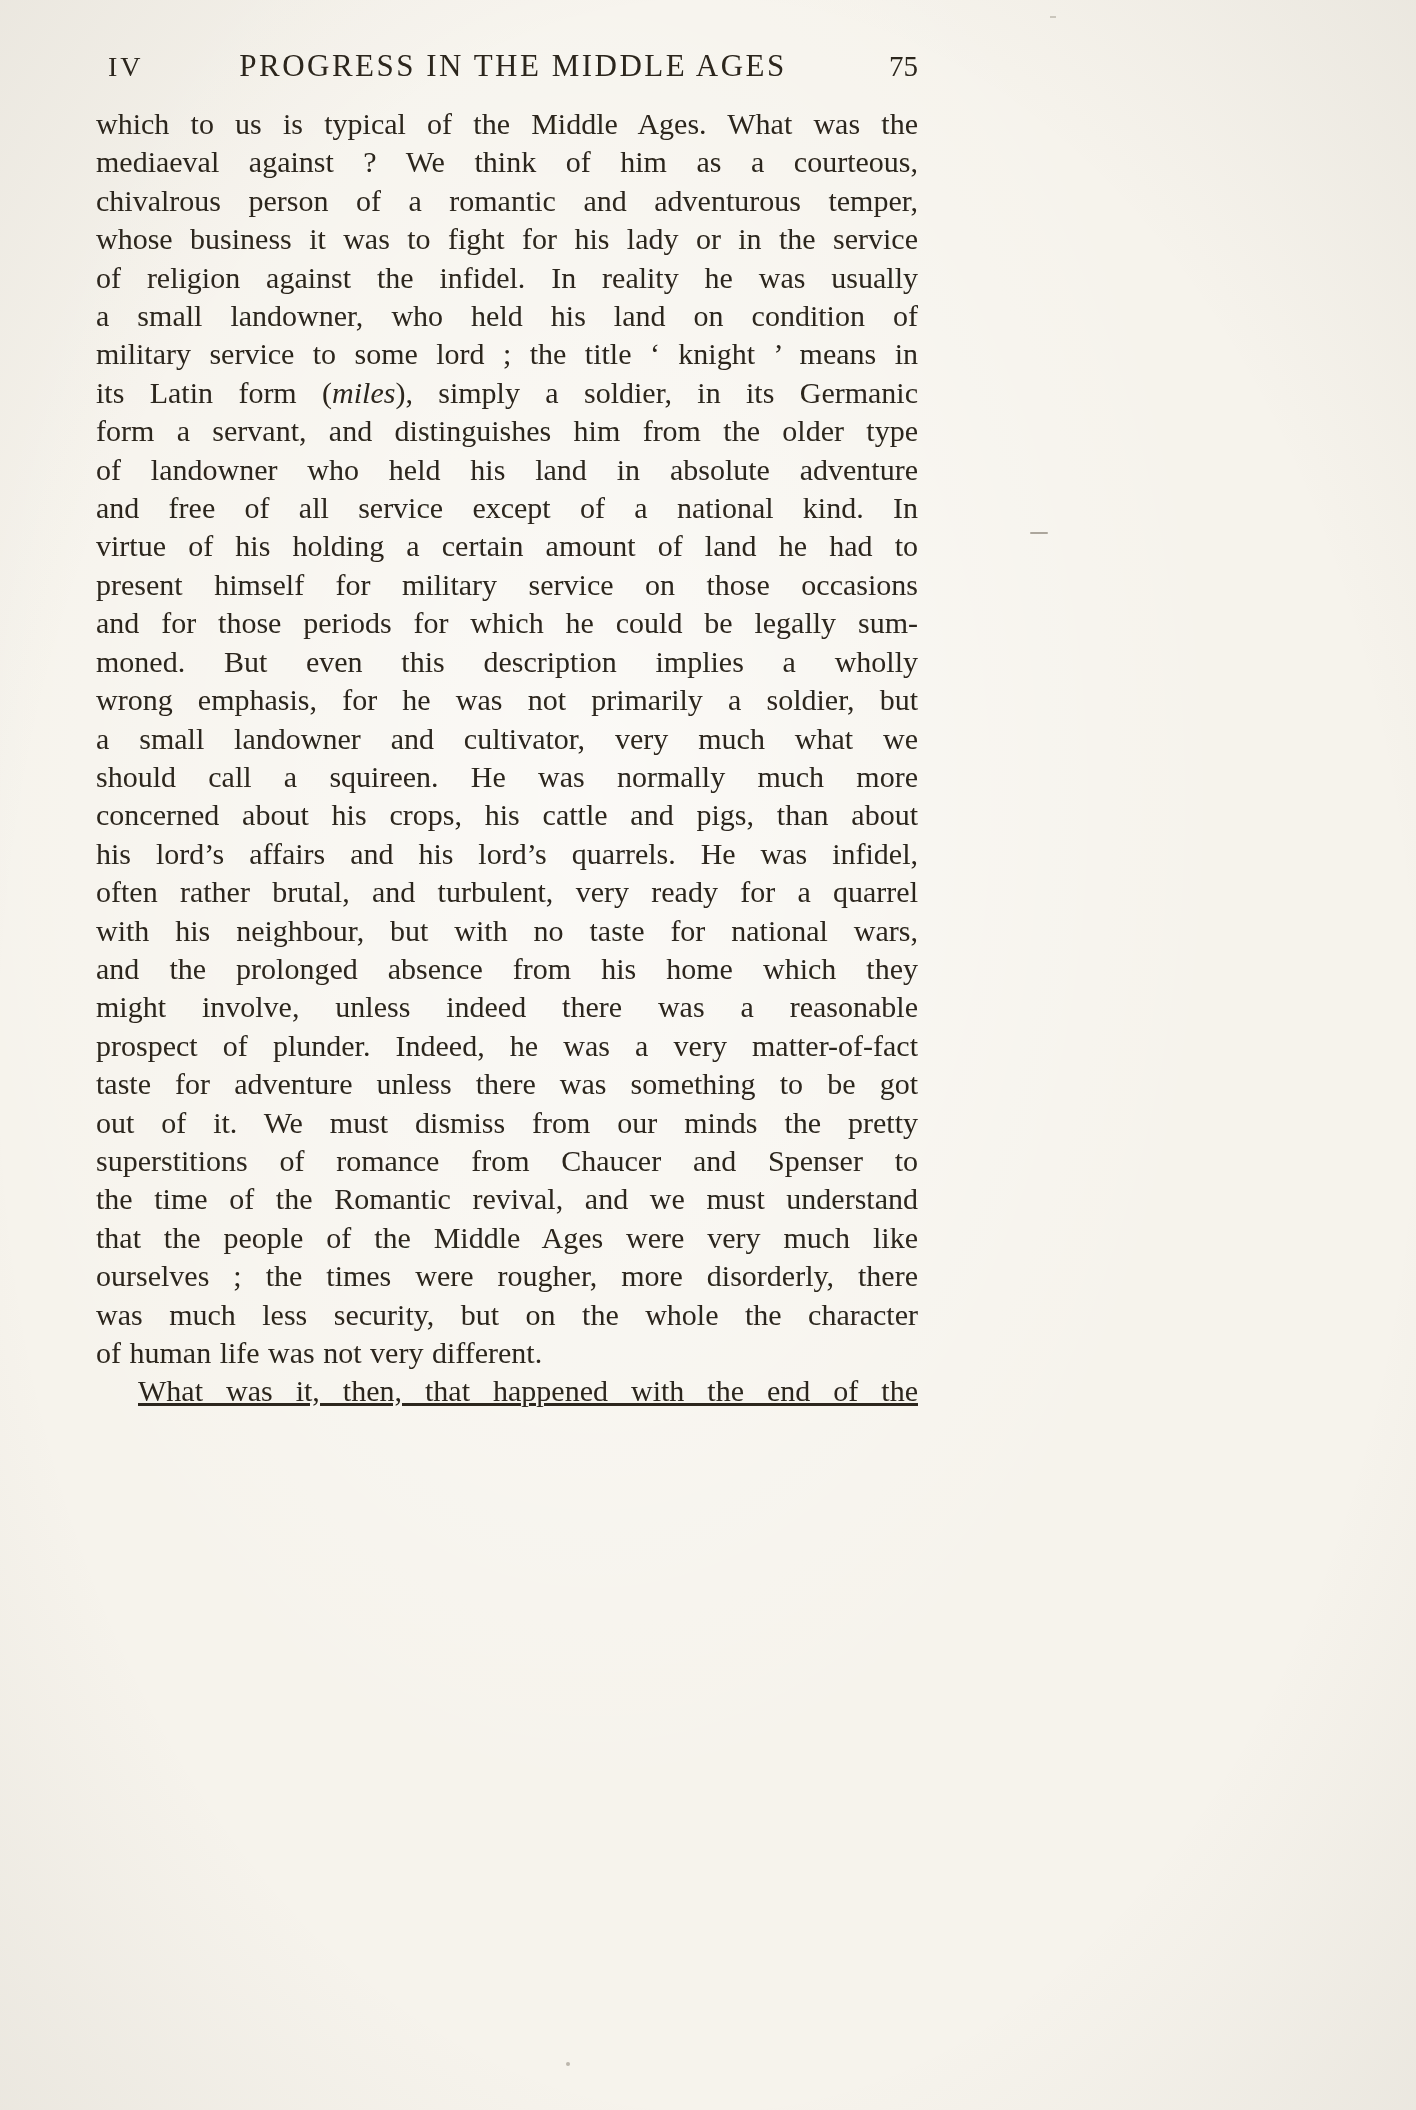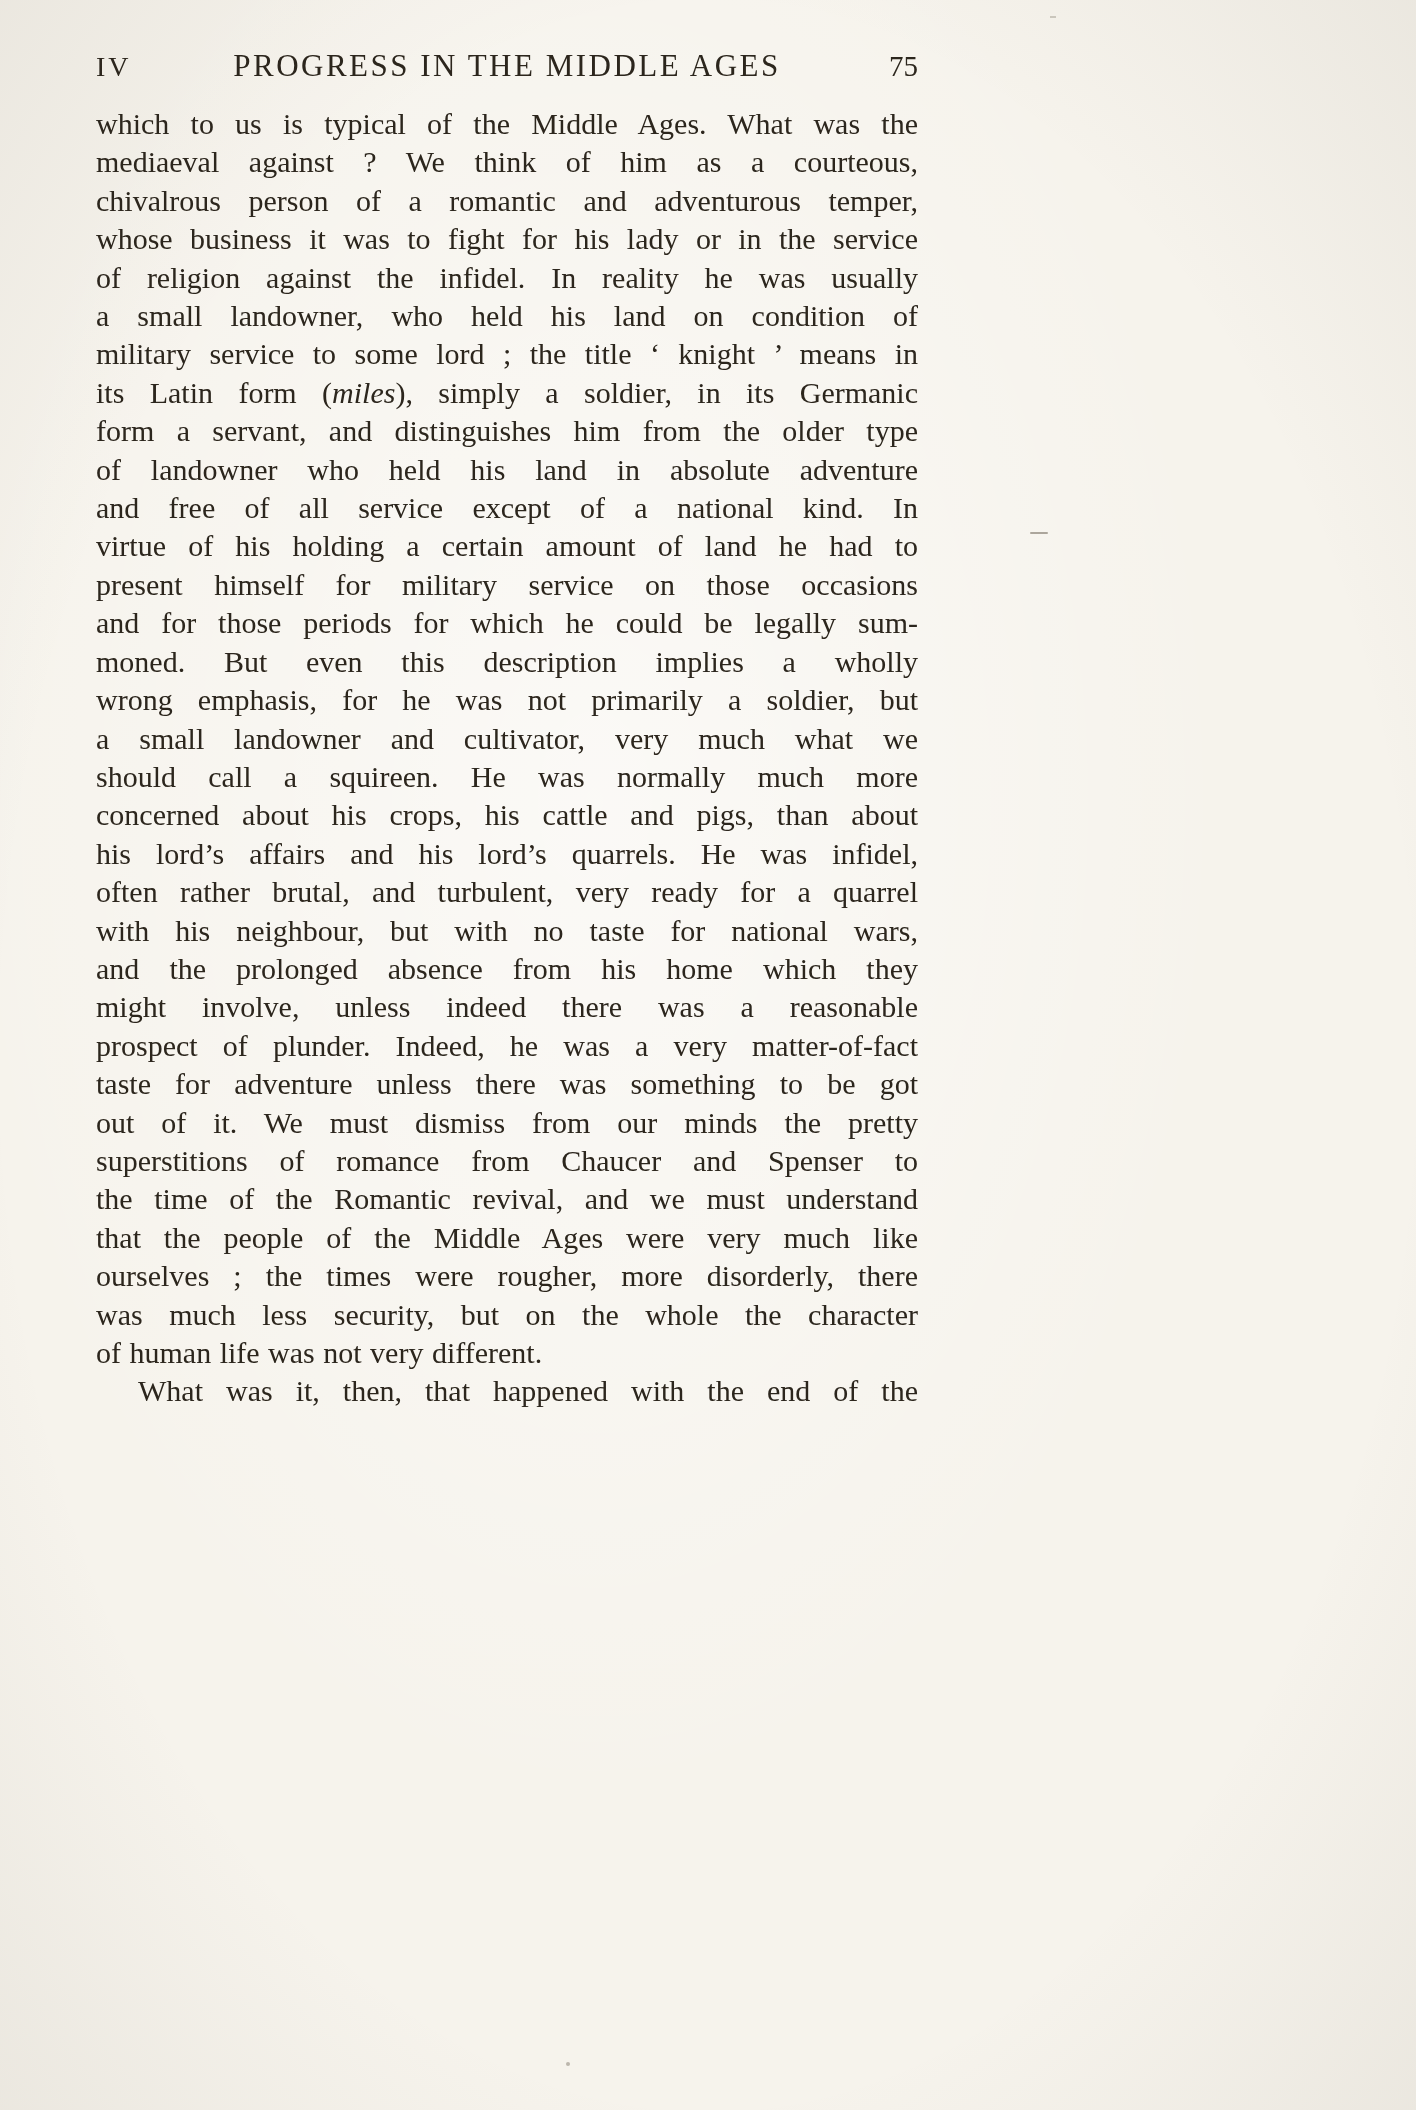--- a/index.html
+++ b/index.html
@@ -24,20 +24,21 @@
     top: 48px;
     width: 822px;
   }
   .page-header {
     display: grid;
     grid-template-columns: 1fr auto 1fr;
     align-items: baseline;
     font-size: 30px;
     line-height: 36px;
     margin-bottom: 20px;
+    margin-left: 12px;
   }
   .chapter-numeral {
     justify-self: start;
     letter-spacing: 3px;
     font-size: 28px;
   }
   .running-title {
     justify-self: center;
     letter-spacing: 2.5px;
     font-size: 31px;
@@ -56,20 +57,21 @@
     text-align-last: justify;
     -moz-text-align-last: justify;
     white-space: normal;
   }
   .line.no-justify {
     text-align-last: left;
     -moz-text-align-last: left;
   }
   .line.indent {
     text-indent: 42px;
+    text-decoration: underline;
   }
   .italic {
     font-style: italic;
   }
   
   .artifact-dash {
     position: absolute;
     left: 1030px;
     top: 532px;
     width: 18px;

